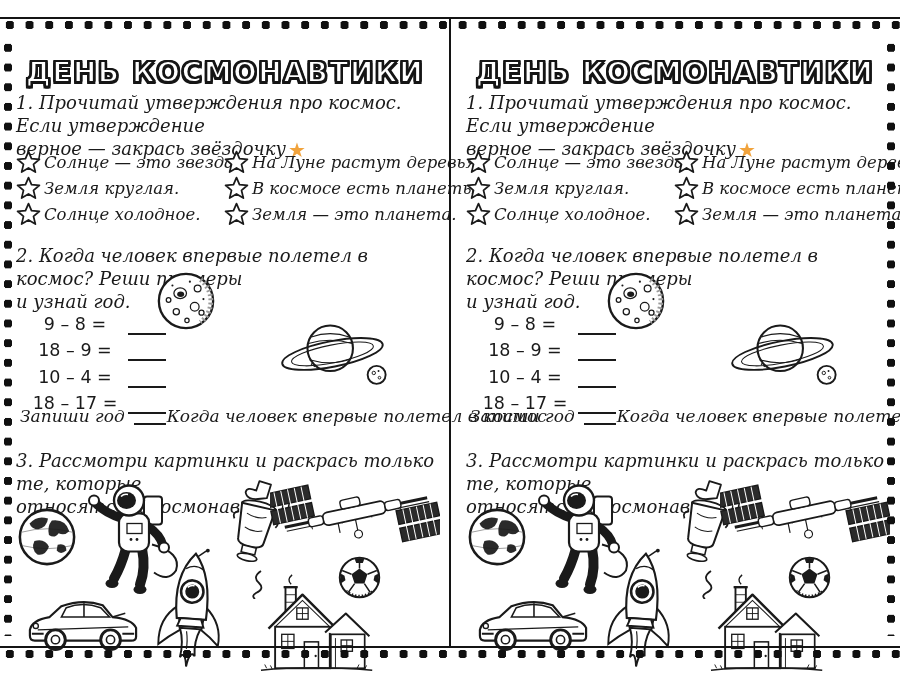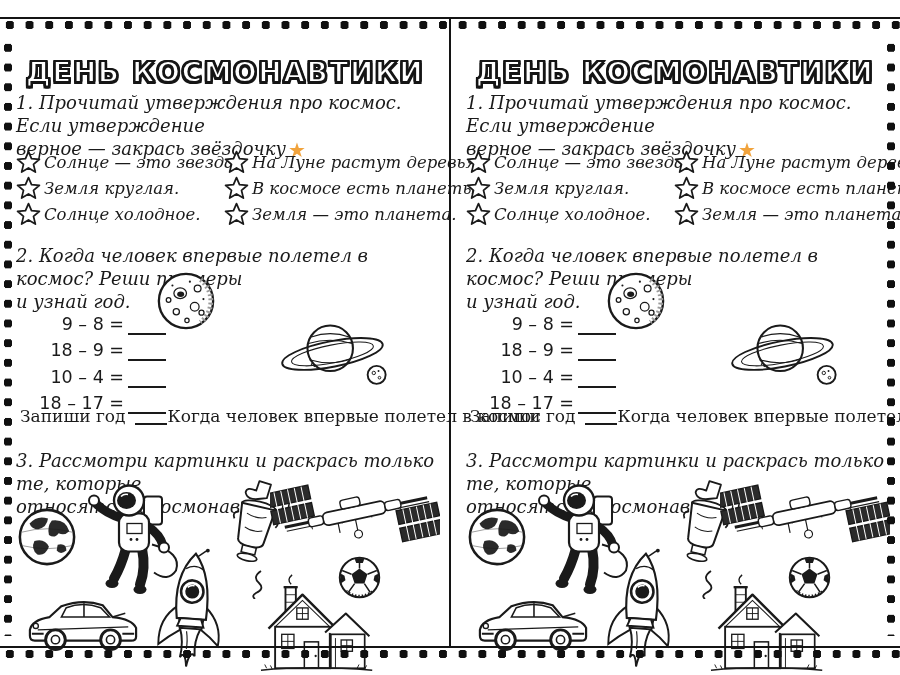--- a/index.html
+++ b/index.html
@@ -35,23 +35,23 @@
   .task3-text{top:404px;font-style:italic;}
   .star-gold{font-style:normal;font-family:"DejaVu Sans",sans-serif;font-size:20px;vertical-align:-2px;margin-left:2px;}
   .stmt-col{position:absolute;top:104px;}
   .stmt-col-left{left:16px;}
   .stmt-col-right{left:224px;}
   .stmt-row{display:flex;align-items:center;height:26px;}
   .stmt-row svg{width:25px;height:24px;margin-right:3px;flex:0 0 auto;}
   .stmt-label{font-style:italic;font-size:16.5px;white-space:nowrap;}
   .math-list{position:absolute;left:26px;top:263px;}
   .math-row{height:26.5px;display:flex;align-items:flex-end;}
-  .math-expr{width:98px;text-align:right;font-family:"DejaVu Sans",sans-serif;font-size:17.5px;line-height:22px;}
+  .math-expr{width:98px;text-align:center;font-family:"DejaVu Sans",sans-serif;font-size:17.5px;line-height:22px;}
   .math-blank{width:38px;height:21px;border-bottom:2px solid #1a1a1a;margin-left:4px;}
-  .year-line{position:absolute;left:20px;top:360px;display:flex;align-items:flex-end;font-size:17px;line-height:21px;white-space:nowrap;}
+  .year-line{position:absolute;left:20px;top:360px;display:flex;align-items:flex-end;font-style:italic;font-size:17px;line-height:21px;white-space:nowrap;}
   .year-blank{width:32px;height:18px;border-bottom:2px solid #1a1a1a;margin:0 1px 2px 9px;}
   .illus{position:absolute;}
   .illus svg{display:block;width:100%;height:100%;}
   .il-moon{left:155px;top:225px;width:62px;height:62px;}
   .il-saturn{left:276px;top:273px;width:116px;height:72px;}
   .il-earth{left:16px;top:461px;width:62px;height:62px;}
   .il-astronaut{left:88px;top:436px;width:100px;height:128px;}
   .il-samovar{left:222px;top:434px;width:64px;height:120px;}
   .il-station{left:270px;top:425px;width:170px;height:85px;}
   .il-ball{left:337px;top:510px;width:45px;height:45px;}

